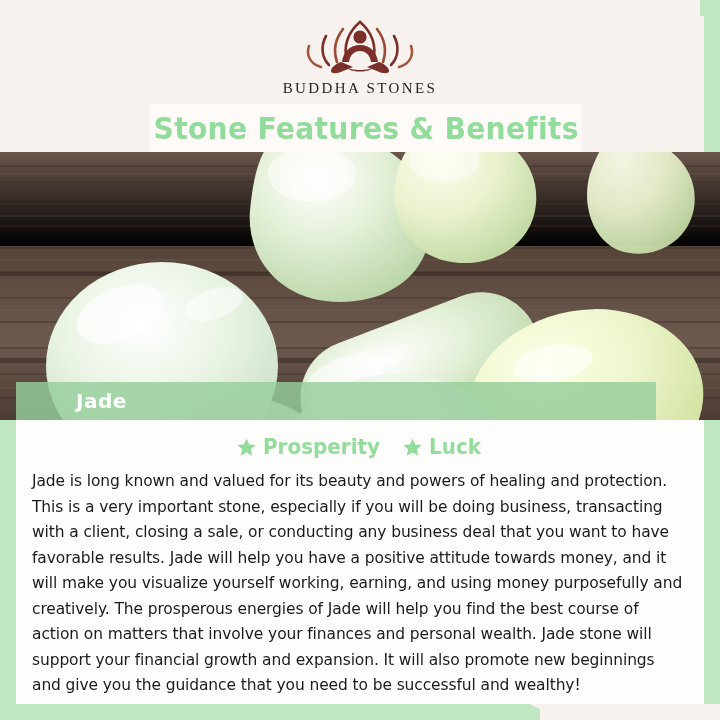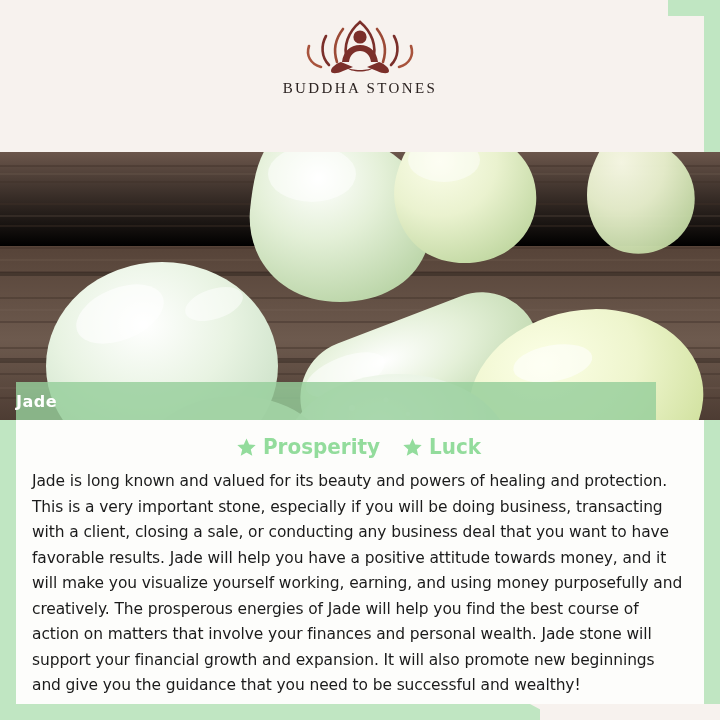--- a/index.html
+++ b/index.html
@@ -65,20 +65,21 @@
   }
 
   
   .header {
     position: absolute;
     top: 0;
     left: 0;
     width: 668px;
     height: 104px;
     background: #f7f2ee;
+    padding-left: 32px;
   }
   .logo-wrap {
     position: absolute;
     top: 12px;
     left: 0;
     width: 720px;
     text-align: center;
   }
   .logo-mark {
     display: block;
@@ -132,23 +133,24 @@
     position: absolute;
     left: 16px;
     top: 382px;
     width: 640px;
     height: 38px;
     background: rgba(150, 206, 155, 0.82);
     display: flex;
     align-items: center;
   }
   .stone-caption-text {
+    margin-left: 60px;
     font-family: "DejaVu Sans", sans-serif;
     font-weight: bold;
-    font-size: 16px;
+    font-size: 20px;
     color: #ffffff;
     letter-spacing: 0.5px;
   }
 
   
   .body-panel {
     position: absolute;
     top: 420px;
     left: 16px;
     width: 688px;
@@ -228,20 +230,23 @@
             <path d="M56 50 C50 52, 46 56, 46 59 C46 62, 52 62, 58 59 L68 55 Z"></path>
             <path d="M94 50 C100 52, 104 56, 104 59 C104 62, 98 62, 92 59 L82 55 Z"></path>
             <path d="M61 55 C66 59, 84 59, 89 55 C85 61, 65 61, 61 55 Z"></path>
           </g>
         </svg>
       </span>
       <span class="logo-text">BUDDHA STONES</span>
     </div>
   </div>
 
+  <div class="title-band">
+    <span class="title-text">Stone Features &amp; Benefits</span>
+  </div>
 
   <div class="photo">
     <svg width="720" height="268" viewBox="0 0 720 268" xmlns="http://www.w3.org/2000/svg">
       <defs>
         <linearGradient id="wood" x1="0" y1="0" x2="0" y2="1">
           <stop offset="0%" stop-color="#6b564b"></stop>
           <stop offset="35%" stop-color="#594term"></stop>
           <stop offset="35%" stop-color="#564338"></stop>
           <stop offset="70%" stop-color="#6d5a4e"></stop>
           <stop offset="100%" stop-color="#4d3c33"></stop>

